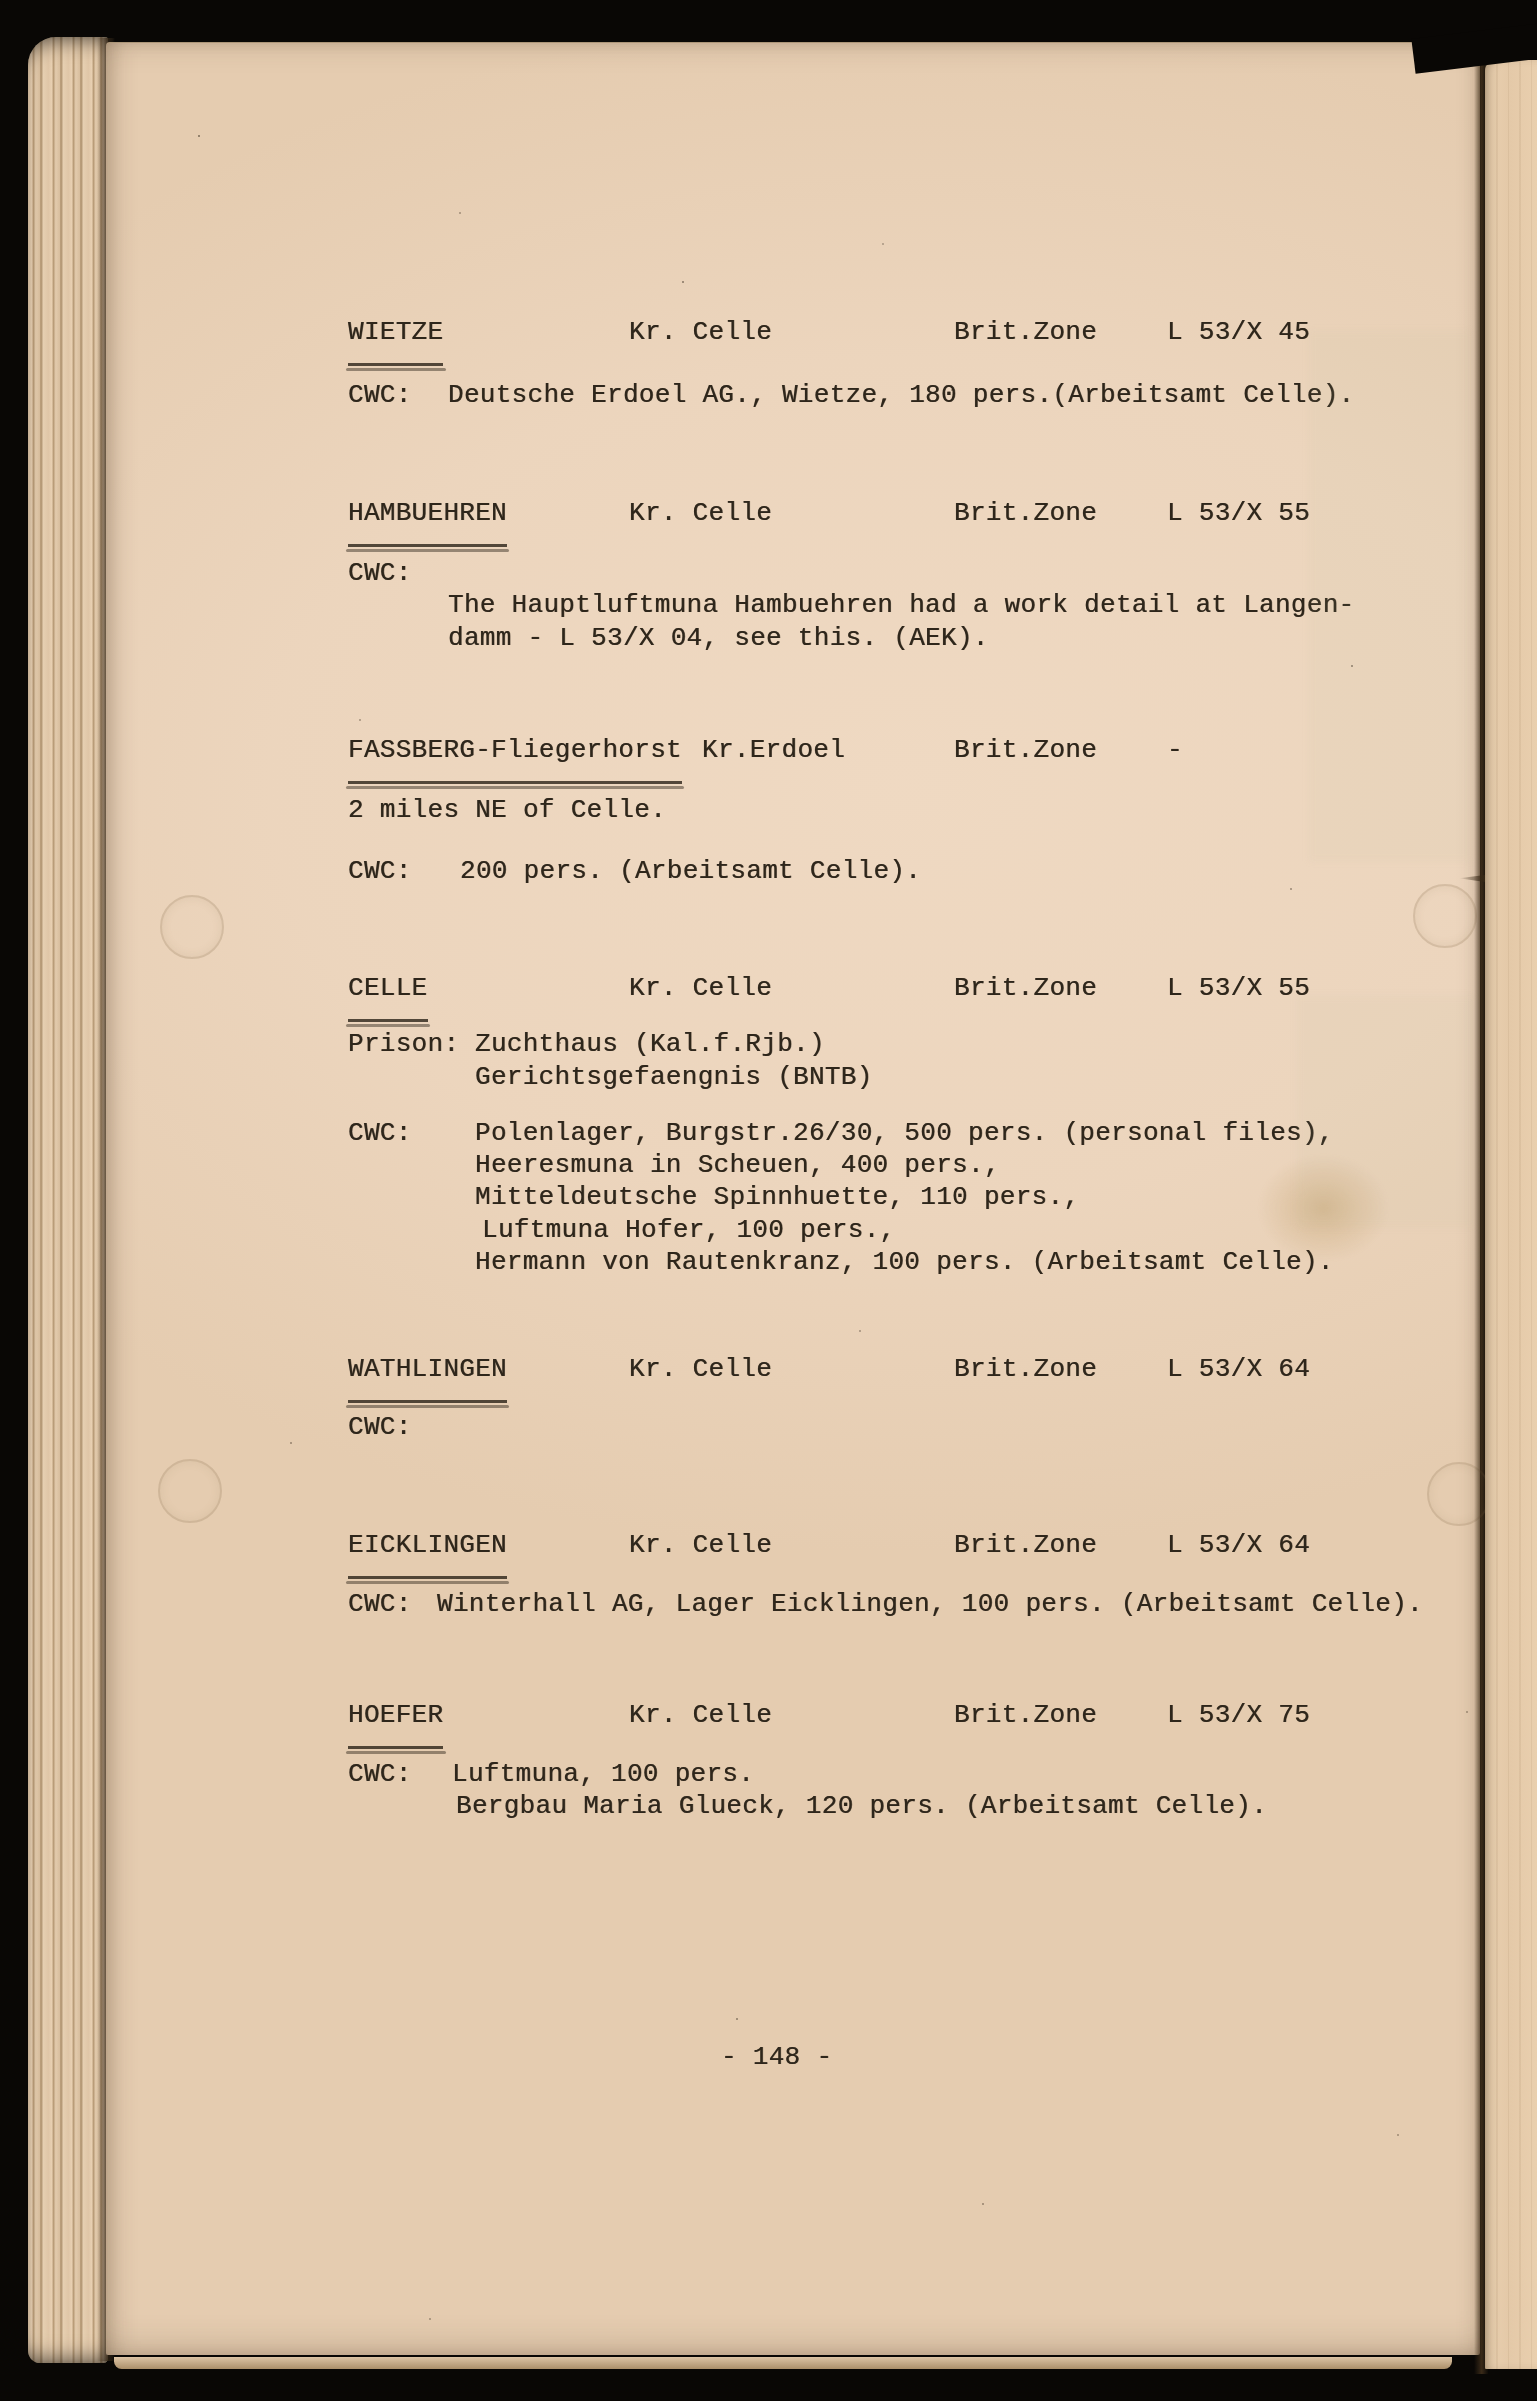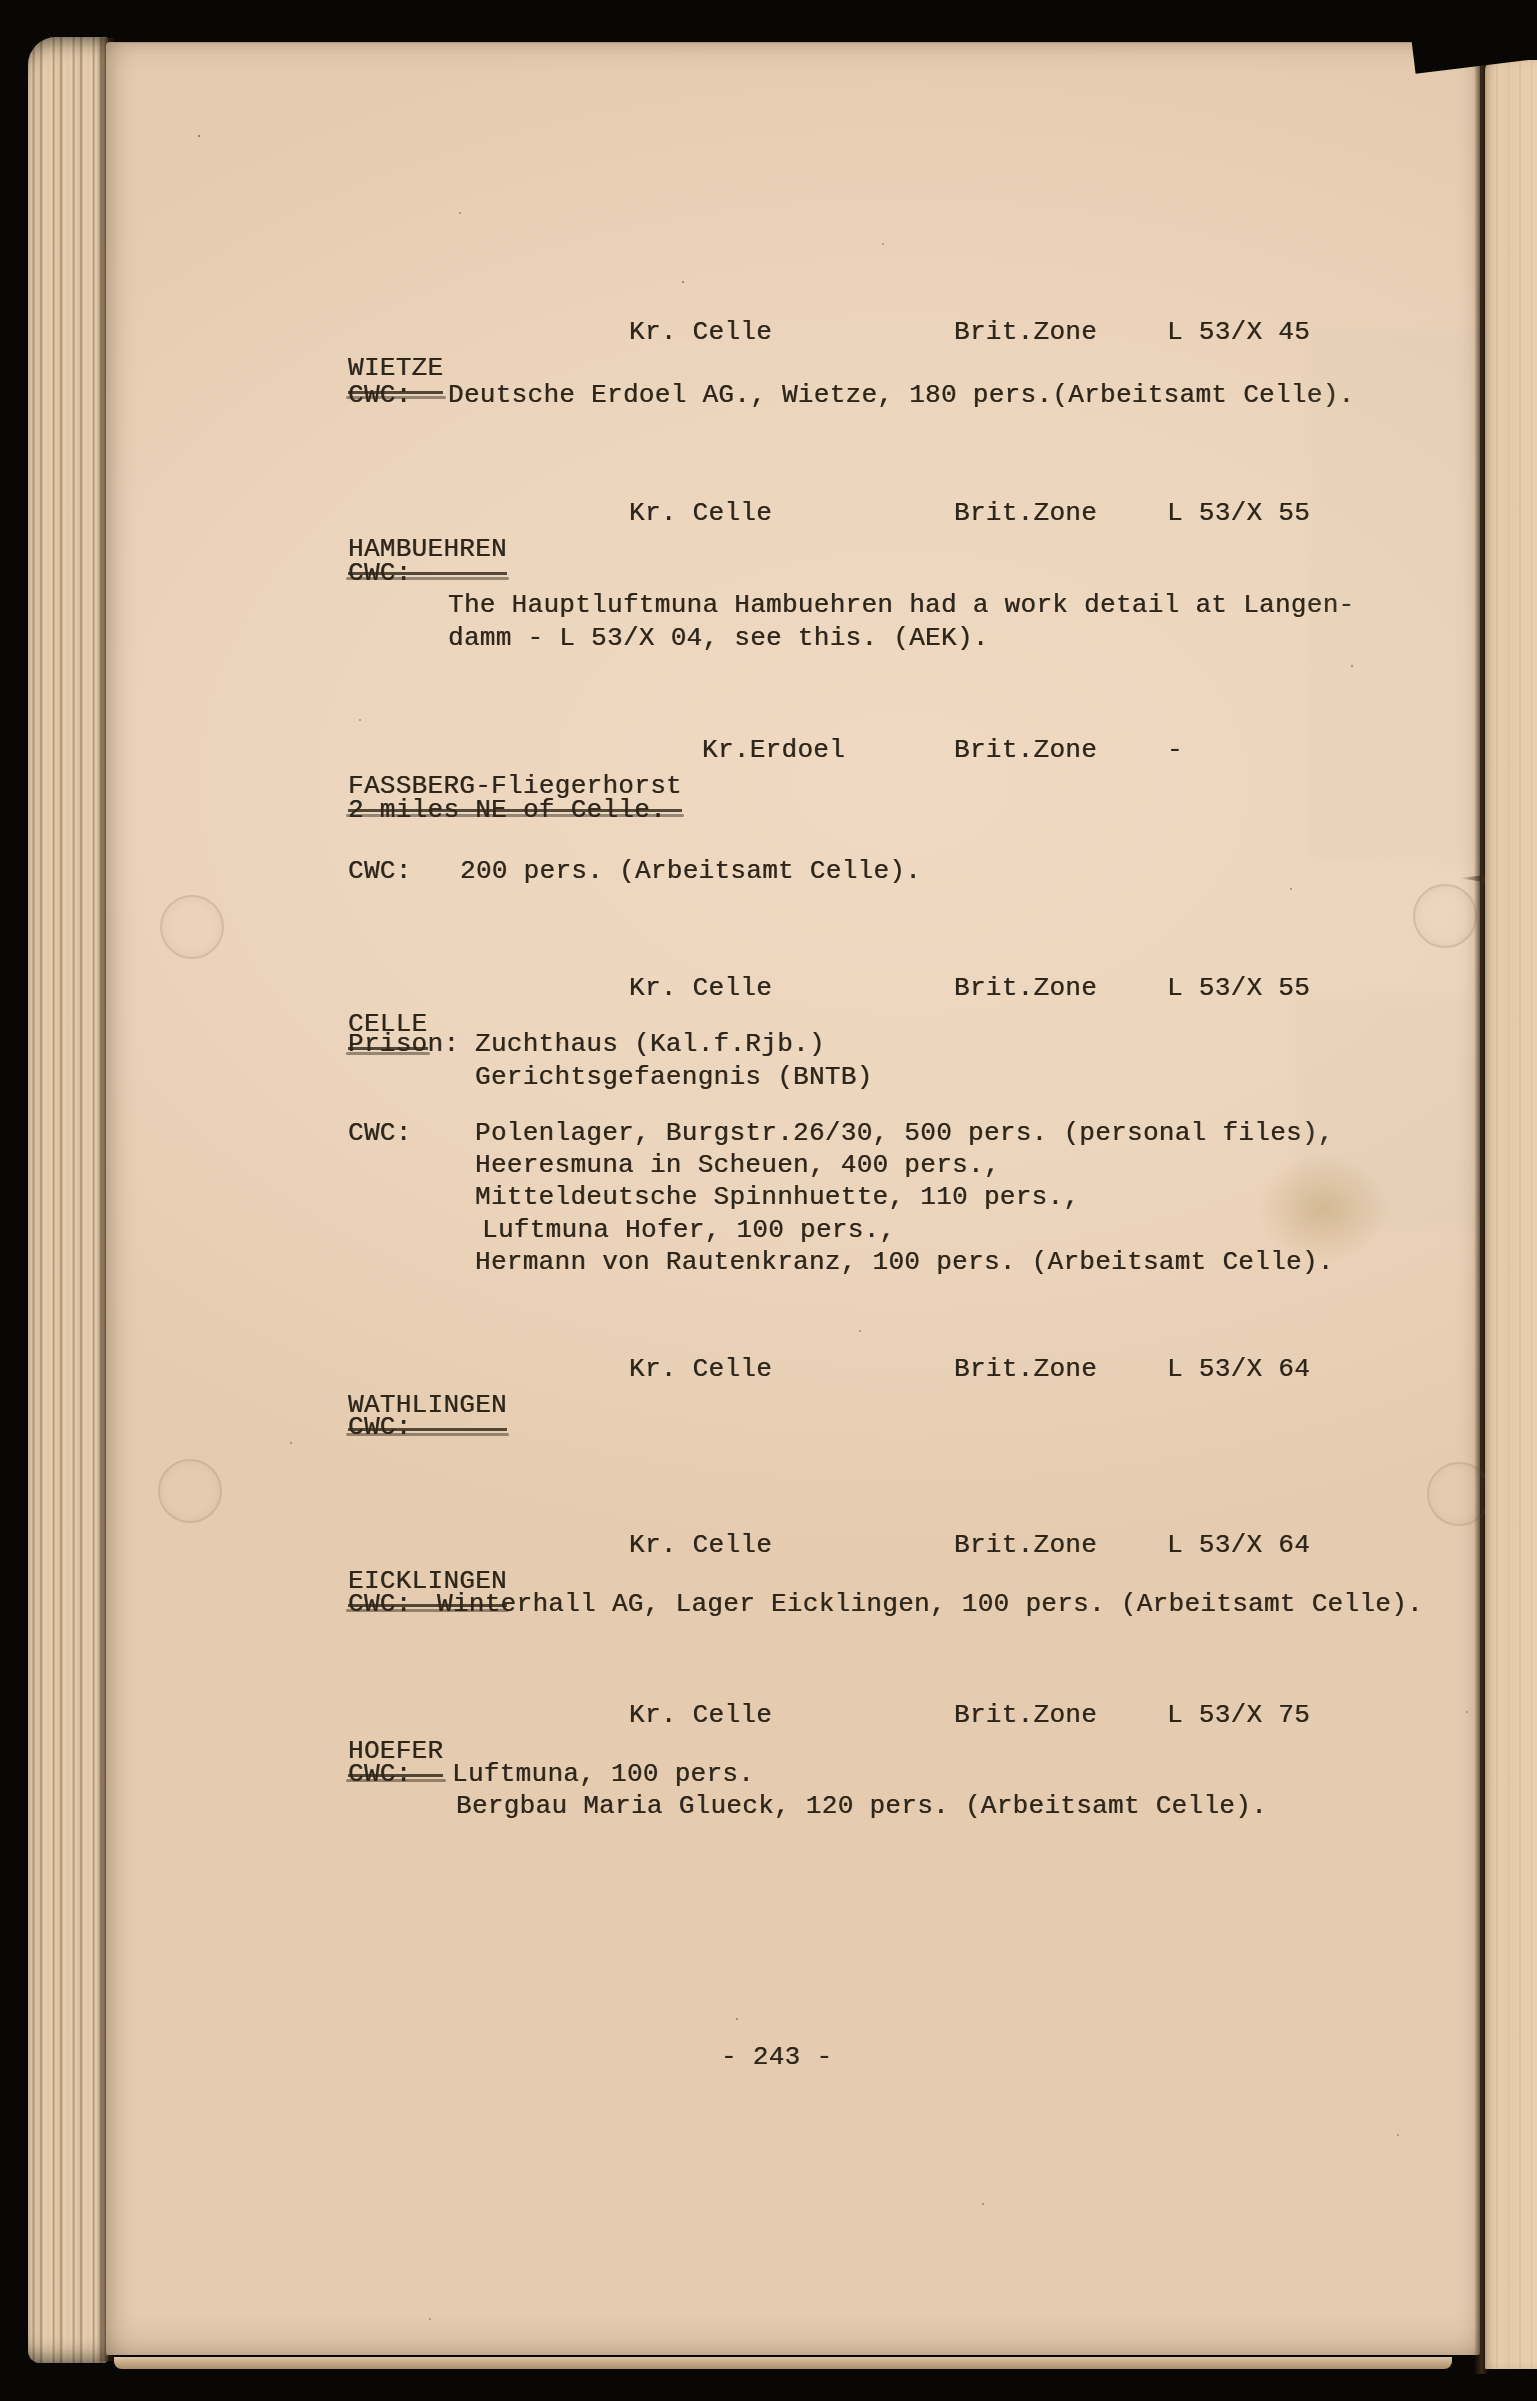--- a/index.html
+++ b/index.html
@@ -65,21 +65,21 @@
     position:absolute;left:1413px;top:31px;width:131px;height:35px;
     background:#090705;transform:rotate(-7deg);
   }
 
   
   .line{
     position:absolute;white-space:pre;
     font-size:26px;letter-spacing:0.3px;color:#2e261b;
     text-shadow:0.5px 0.3px 0.5px rgba(46,38,27,.55), -0.2px 0 0.4px rgba(46,38,27,.3);
   }
-  .hname{padding-bottom:8px;border-bottom:3.1px solid rgba(44,35,24,.8);margin-top:36px;}
+  .hname{padding-bottom:16px;border-bottom:3.1px solid rgba(44,35,24,.8);}
   .hname::after{
     content:"";position:absolute;left:-2.3px;right:-2.3px;bottom:-7.7px;height:2.3px;
     background:rgba(44,35,24,.45);border-radius:1.5px;
   }
 
   
   .hole{
     position:absolute;width:60px;height:60px;border-radius:50%;
     border:2.3px solid rgba(150,125,92,.28);
     box-shadow:inset 0 0 9.2px rgba(150,125,92,.14);
@@ -167,21 +167,21 @@
     <span class="line" style="left:331px;top:1546px">Winterhall AG, Lager Eicklingen, 100 pers. (Arbeitsamt Celle).</span>
 
     <span class="line hname" style="left:242px;top:1657px">HOEFER</span>
     <span class="line" style="left:523px;top:1657px">Kr. Celle</span>
     <span class="line" style="left:848px;top:1657px">Brit.Zone</span>
     <span class="line" style="left:1061px;top:1657px">L 53/X 75</span>
     <span class="line" style="left:242px;top:1716px">CWC:</span>
     <span class="line" style="left:346px;top:1716px">Luftmuna, 100 pers.</span>
     <span class="line" style="left:350px;top:1748px">Bergbau Maria Glueck, 120 pers. (Arbeitsamt Celle).</span>
 
-    <span class="line" style="left:615px;top:1999px">- 243 -</span>
+    <span class="line" style="left:615px;top:1999px">- 148 -</span>
 
     <div class="hole" style="left:54px;top:852px"></div>
     <div class="hole" style="left:1307px;top:841px"></div>
     <div class="hole" style="left:52px;top:1416px"></div>
     <div class="hole" style="left:1321px;top:1419px"></div>
     <div class="stain" style="left:1152px;top:1111px"></div>
     <div class="ghost" style="left:1203px;top:288px;width:161px;height:530px;background:rgba(185,190,155,.08)"></div>
     <div class="ghost" style="left:1191px;top:953px;width:177px;height:231px;background:rgba(185,190,155,.07)"></div>
     <div class="specks" style="left:92px;top:92px"></div>
   </div>

